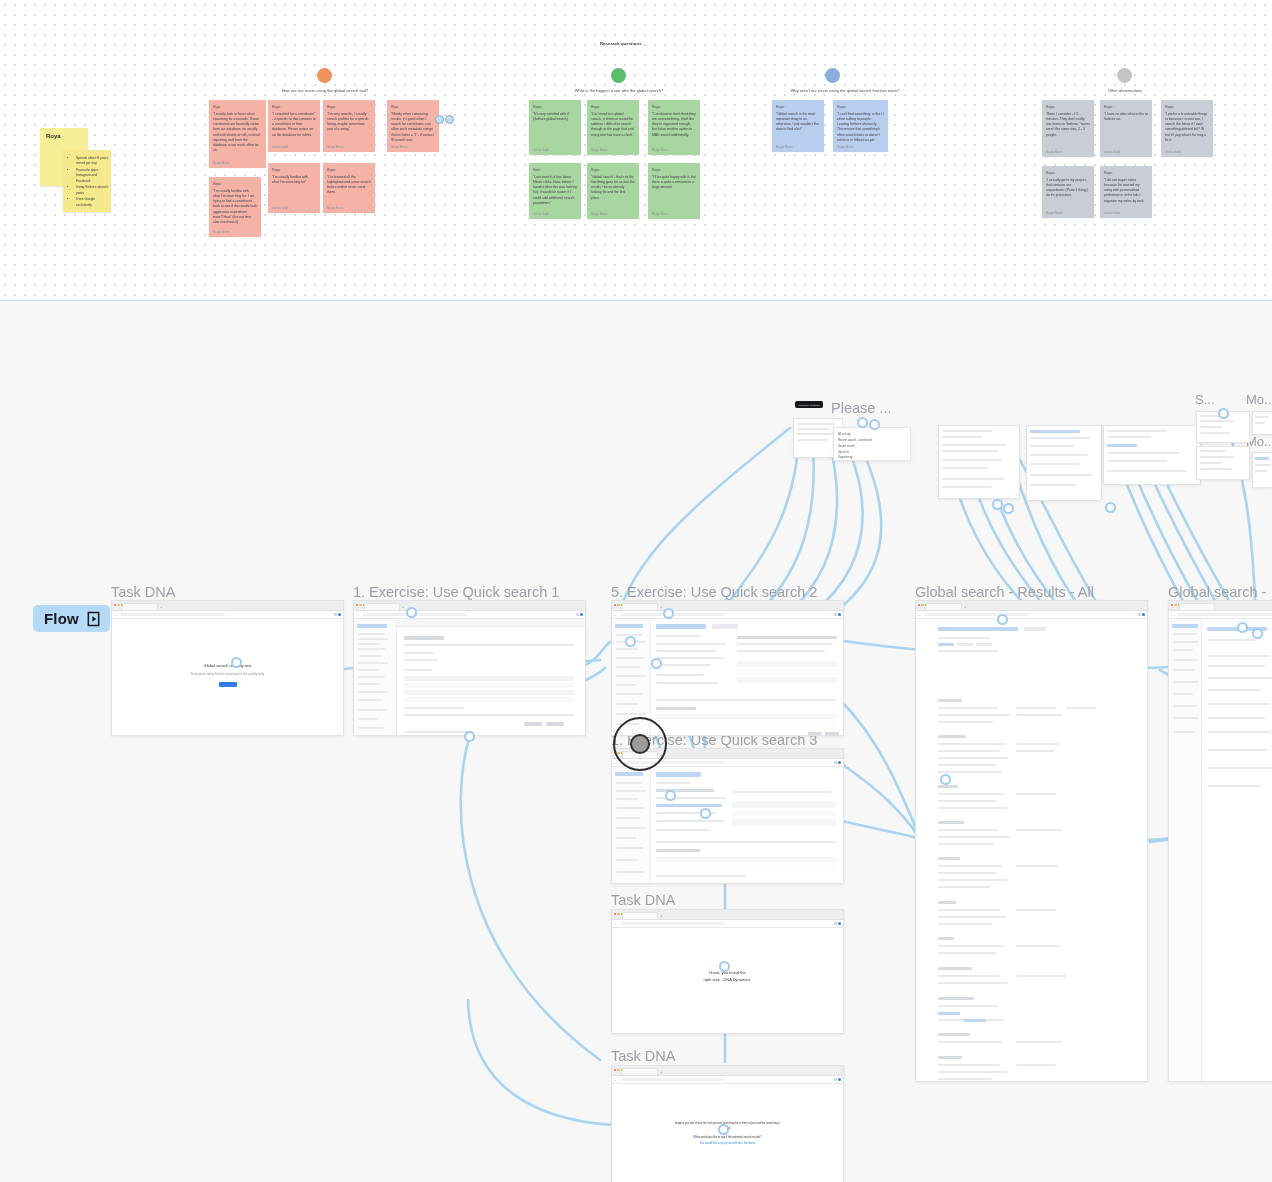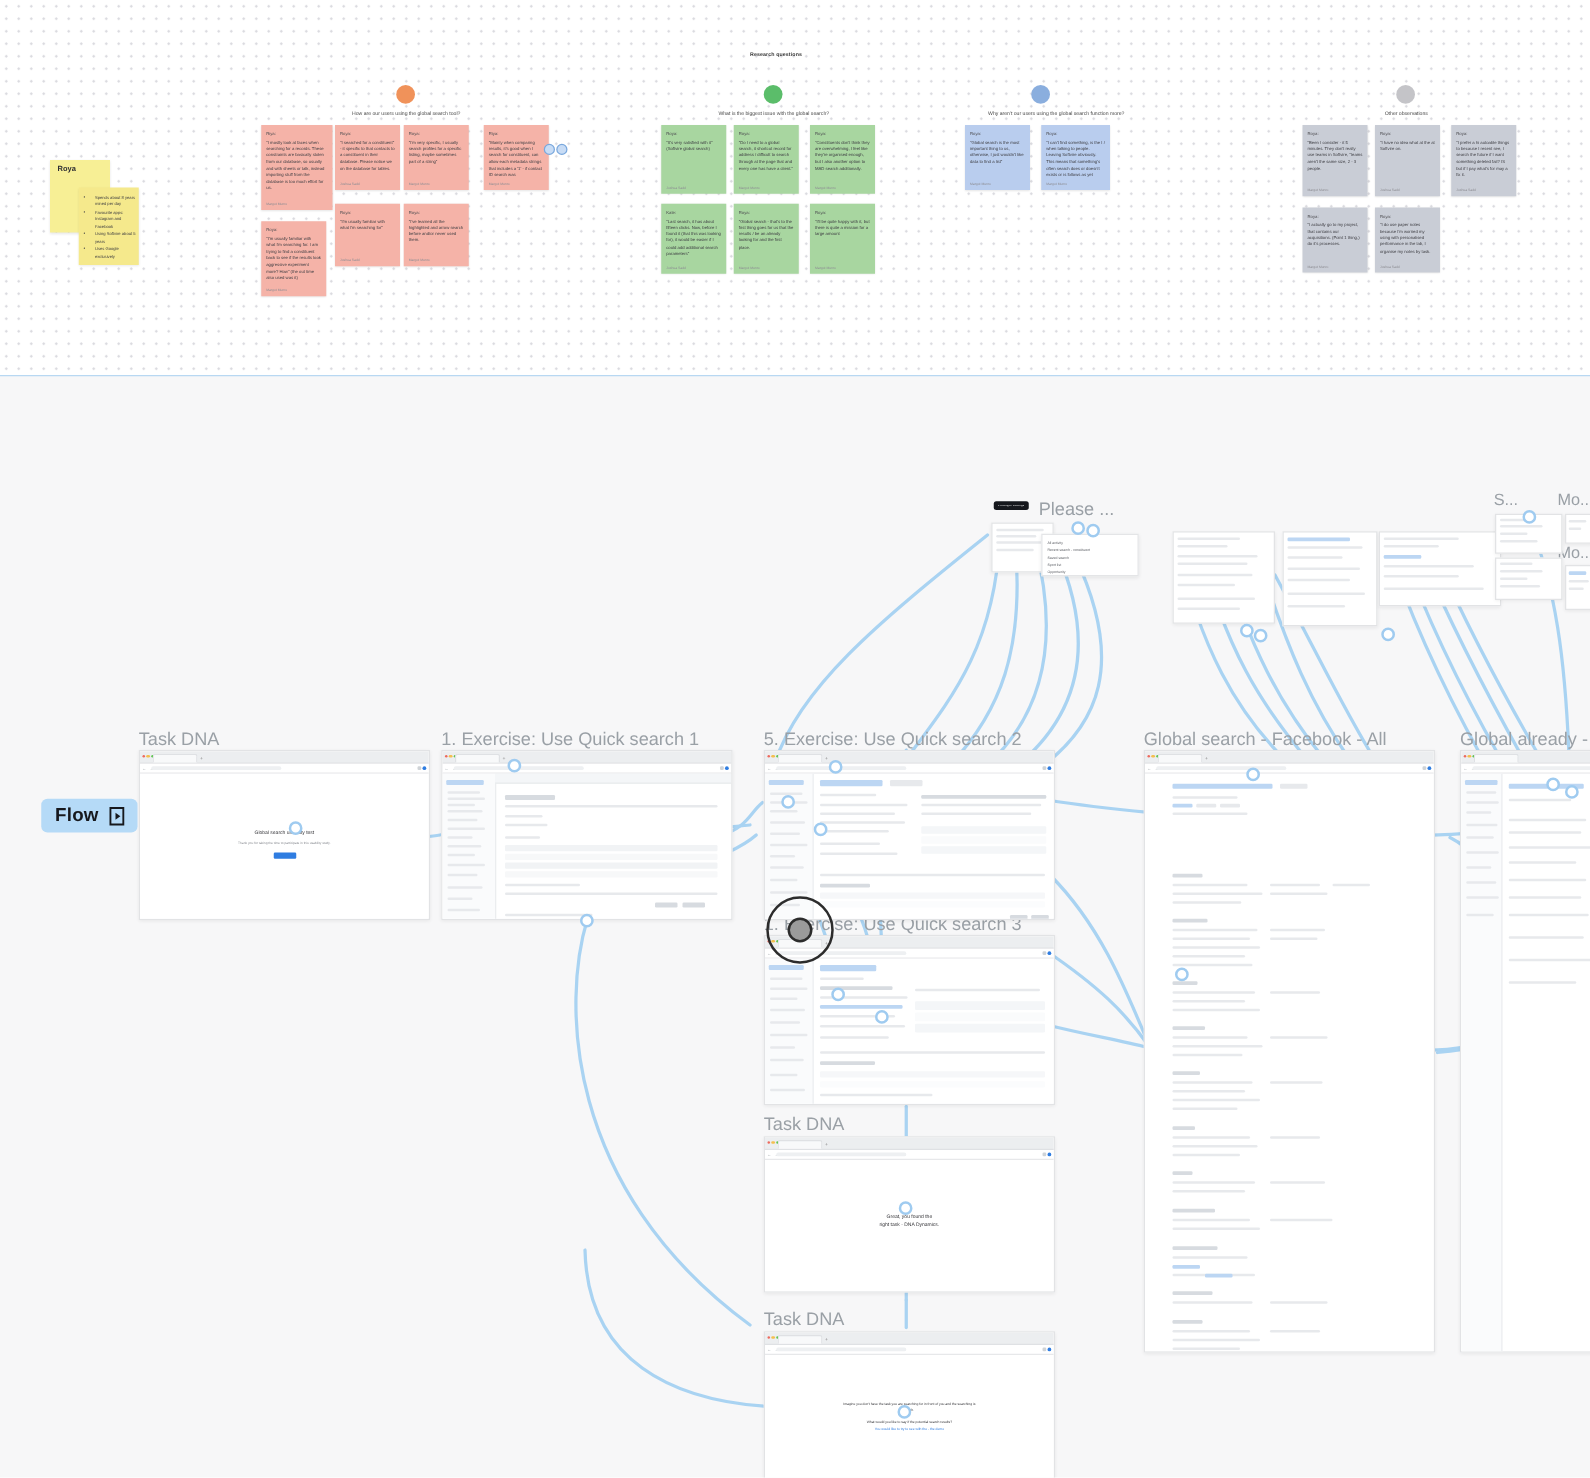--- a/index.html
+++ b/index.html
@@ -297,22 +297,22 @@
       <path d="M600,660 C560,664 520,666 480,668"></path>
     </g>
   </svg>
 
   <div class="frame-title" style="left:111px;top:584px;">Task DNA</div>
   <div class="frame-title" style="left:353px;top:584px;">1. Exercise: Use Quick search 1</div>
   <div class="frame-title" style="left:611px;top:584px;">5. Exercise: Use Quick search 2</div>
   <div class="frame-title" style="left:611px;top:732px;">1. Exercise: Use Quick search 3</div>
   <div class="frame-title" style="left:611px;top:892px;">Task DNA</div>
   <div class="frame-title" style="left:611px;top:1048px;">Task DNA</div>
-  <div class="frame-title" style="left:915px;top:584px;">Global search - Facebook - All</div>
-  <div class="frame-title" style="left:1168px;top:584px;">Global already -</div>
+  <div class="frame-title" style="left:915px;top:584px;">Global search - Results - All</div>
+  <div class="frame-title" style="left:1168px;top:584px;">Global search -</div>
   <div class="frame-title" style="left:831px;top:400px;">Please ...</div>
   <div class="frame-title sm" style="left:1195px;top:392px;">S...</div>
   <div class="frame-title sm" style="left:1195px;top:427px;">S...</div>
   <div class="frame-title sm" style="left:1246px;top:392px;">Mo...</div>
   <div class="frame-title sm" style="left:1246px;top:434px;">Mo...</div>
 
   <div class="frame" style="left:111px;top:600px;width:231px;height:134px;">
     <div class="browser-bar">
       <span class="dots">
           <i></i>
@@ -755,21 +755,21 @@
     <div class="ln" style="left:2px;top:4px;width:14px;height:1.8px;"></div>
     <div class="ln" style="left:2px;top:10px;width:10px;height:1.8px;"></div>
   </div>
 
   <div class="frame" style="left:1252px;top:452px;width:20px;height:34px;">
     <div class="ln blue" style="left:2px;top:4px;width:14px;height:2.5px;"></div>
     <div class="ln" style="left:2px;top:11px;width:16px;height:1.8px;"></div>
     <div class="ln" style="left:2px;top:17px;width:12px;height:1.8px;"></div>
   </div>
 
-  <div class="flow-badge" style="left:33px;top:605px;margin-top:34px;">
+  <div class="flow-badge" style="left:33px;top:605px;">
     <span class="lbl">Flow</span>
     <span class="picon">
       <svg viewBox="0 0 16 17" width="15" height="16">
         <path d="M2.5 1.5 H13.5 V15.5 H2.5 Z" fill="none" stroke="#16181d" stroke-width="1.6"></path>
         <path d="M6.8 5.6 L11 8.5 L6.8 11.4 Z" fill="#16181d"></path>
       </svg>
     </span>
   </div>
 
   <div class="node-dot" style="left:231px;top:657px;"></div>

